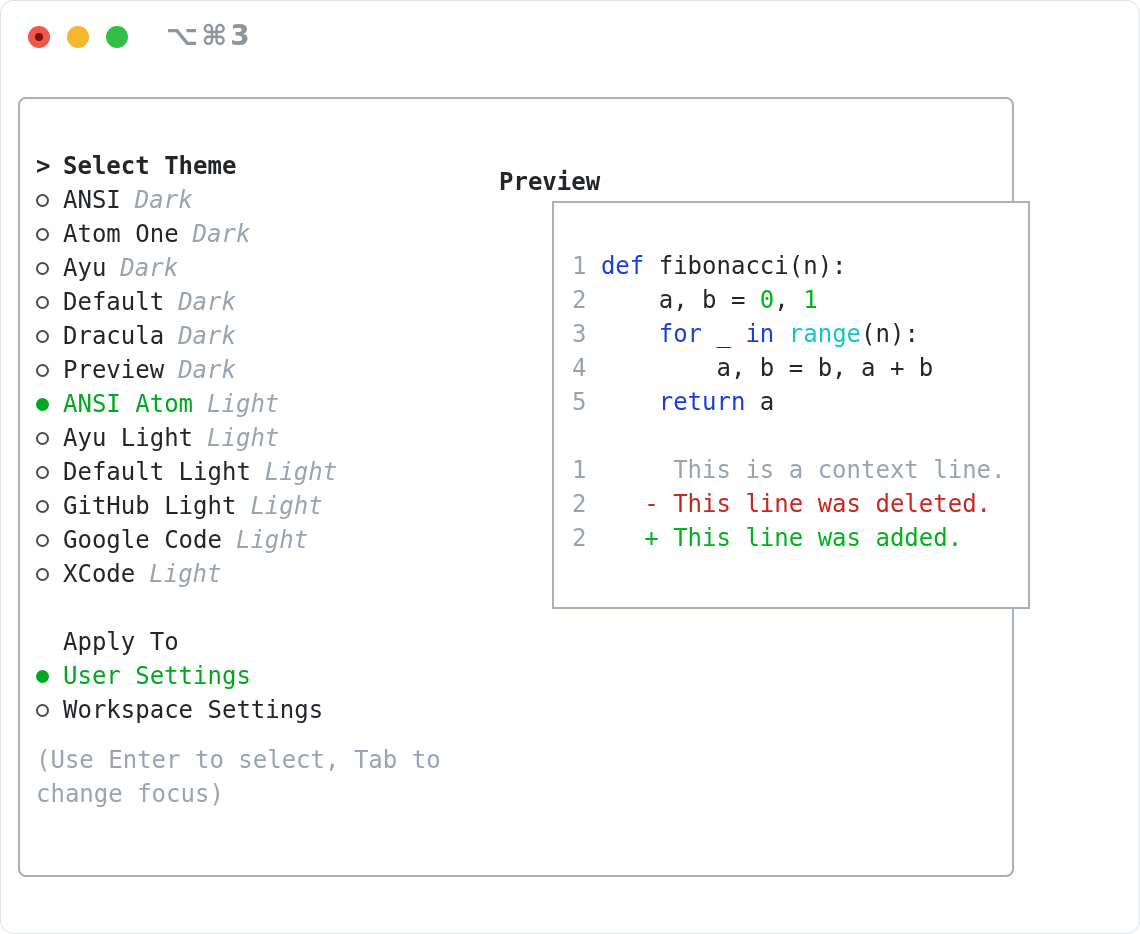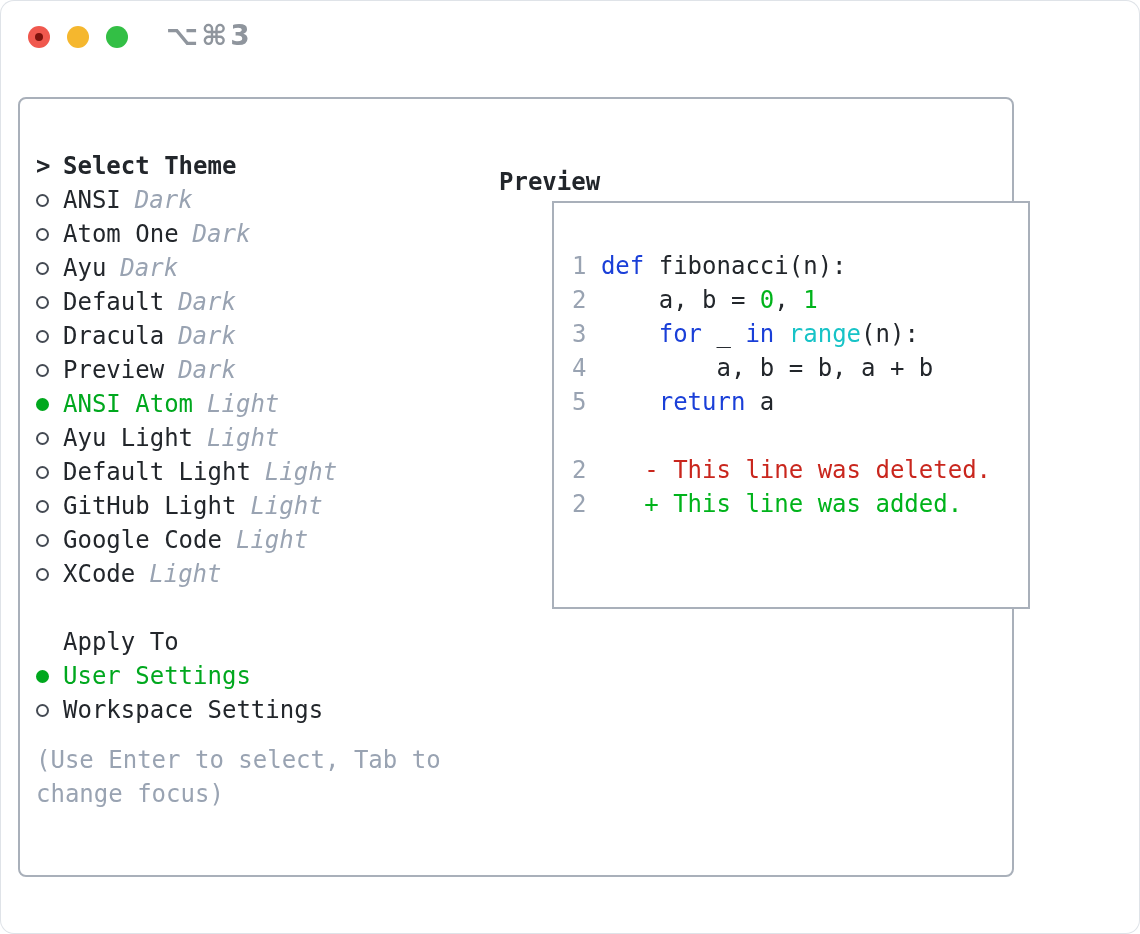--- a/index.html
+++ b/index.html
@@ -101,18 +101,19 @@
     </div>
 
     <div class="preview-title">Preview</div>
     <div class="preview-box" id="code">
         <div class="code-line"><span class="tok-ln">1 </span><span class="tok-kw">def</span><span class="tok-plain"> fibonacci(n):</span></div>
         <div class="code-line"><span class="tok-ln">2</span><span class="tok-plain">     a, b = </span><span class="tok-num">0</span><span class="tok-plain">, </span><span class="tok-num">1</span></div>
         <div class="code-line"><span class="tok-ln">3</span><span class="tok-plain">     </span><span class="tok-kw">for</span><span class="tok-plain"> _ </span><span class="tok-kw">in</span><span class="tok-plain"> </span><span class="tok-builtin">range</span><span class="tok-plain">(n):</span></div>
         <div class="code-line"><span class="tok-ln">4</span><span class="tok-plain">         a, b = b, a + b</span></div>
         <div class="code-line"><span class="tok-ln">5</span><span class="tok-plain">     </span><span class="tok-kw">return</span><span class="tok-plain"> a</span></div>
         <div class="code-line">&nbsp;</div>
+        <div class="code-line"><span class="tok-ln">1</span><span class="tok-ctx">      This is a context line.</span></div>
         <div class="code-line"><span class="tok-ln">2</span><span class="tok-del">    - This line was deleted.</span></div>
         <div class="code-line"><span class="tok-ln">2</span><span class="tok-add">    + This line was added.</span></div>
       </div>
 
   </div>
 </div>
 
 </body></html>

